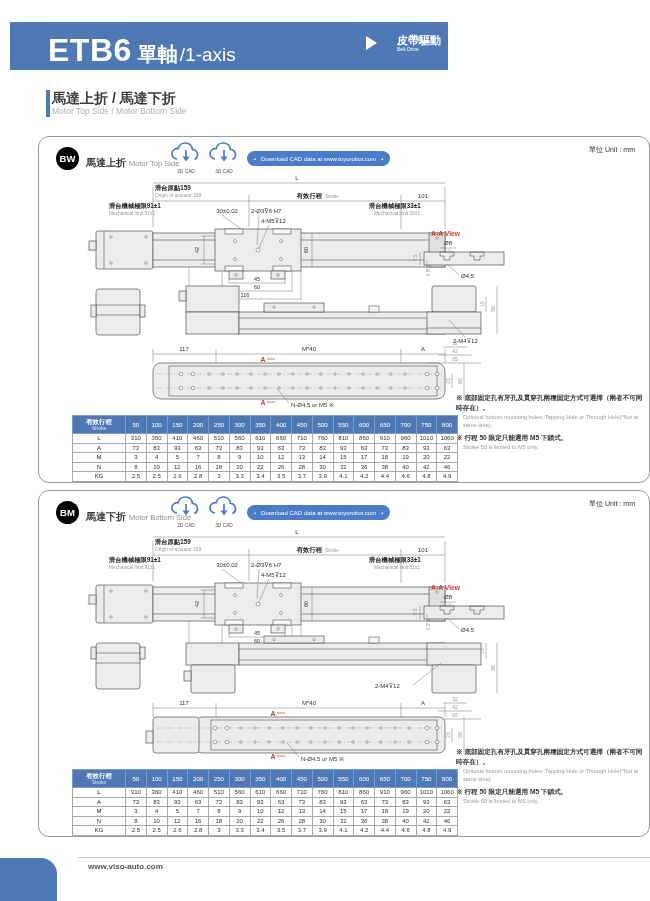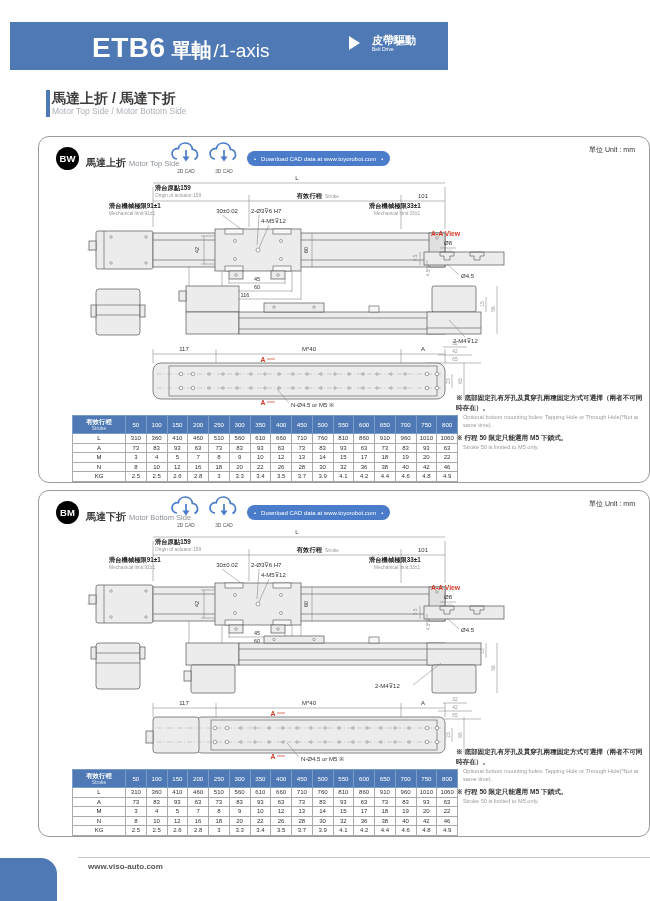--- a/index.html
+++ b/index.html
@@ -2,24 +2,24 @@
 <html><head>
 <meta charset="utf-8">
 <style>
   html,body{margin:0;padding:0;background:#fff;}
   body{font-family:"Liberation Sans",sans-serif;}
   #page{position:relative;width:650px;height:901px;background:#fff;overflow:hidden;}
 
   
   .banner{position:absolute;left:10px;top:22px;width:438px;height:48px;background:#4e79b5;}
   .banner-title{position:absolute;left:38px;top:10px;color:#fff;white-space:nowrap;}
-  .banner-title .model{font-size:28px;font-weight:bold;letter-spacing:0.5px;margin-left:44px;}
+  .banner-title .model{font-size:32px;font-weight:bold;letter-spacing:0.5px;}
   .banner-title .cn{font-size:20px;font-weight:bold;margin-left:6px;text-align:right;}
   .banner-title .axis{font-size:19px;font-weight:normal;margin-left:2px;}
-  .drive-badge{position:absolute;left:339px;top:12px;display:flex;align-items:center;gap:12px;color:#fff;}
+  .drive-badge{position:absolute;left:356px;top:12px;display:flex;align-items:center;gap:20px;color:#fff;}
   .play{width:0;height:0;border-left:11px solid #fff;border-top:7px solid transparent;border-bottom:7px solid transparent;}
   .drive-cn{font-size:11px;font-weight:bold;line-height:12px;}
   .drive-en{font-size:5px;line-height:6px;}
 
   
   .sec-head{position:absolute;left:46px;top:90px;border-left:4px solid #4e79b5;padding-left:2px;}
   .sec-head .cn{font-size:14px;font-weight:bold;color:#3a3a3a;line-height:16px;}
   .sec-head .en{font-size:8.5px;color:#a9b0b6;line-height:11px;}
 
   

